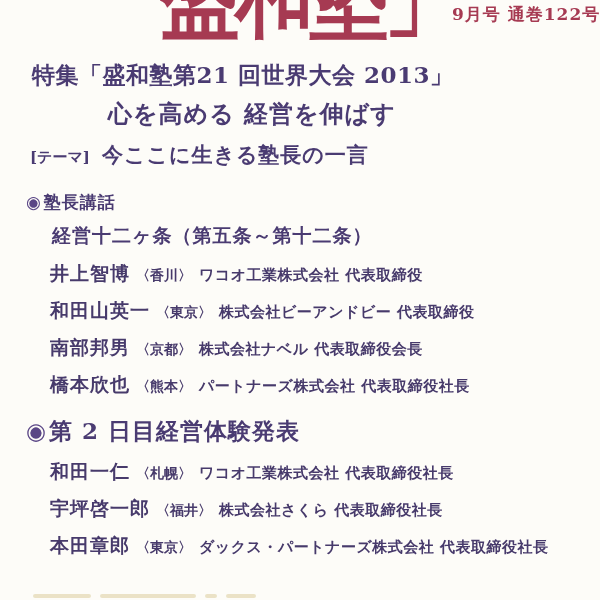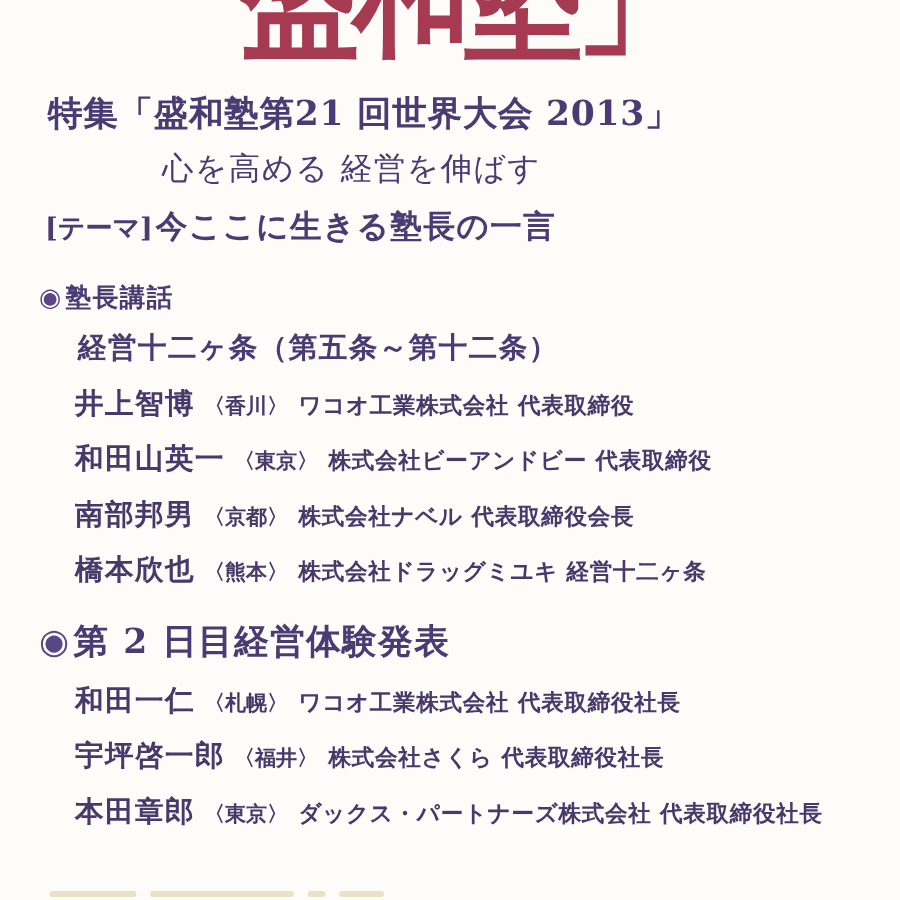--- a/index.html
+++ b/index.html
@@ -50,30 +50,30 @@
 
   .feature-title {
     margin: 60px 0 0 32px;
     font-size: 23px;
     font-weight: 700;
     letter-spacing: 0.5px;
     color: #4a3b72;
   }
   .feature-subtitle {
     margin: 7px 0 0 108px;
-    font-size: 21px;
-    font-weight: 400;
+    font-size: 24px;
+    font-weight: 700;
     letter-spacing: 1px;
     color: #4a3b72;
   }
   .theme-line {
     margin: 11px 0 0 30px;
     color: #4a3b72;
   }
-  .theme-tag  { font-size: 18px; font-weight: 600; margin-right: 2px; }
+  .theme-tag  { font-size: 15px; font-weight: 600; margin-right: 12px; }
   .theme-text { font-size: 21px; font-weight: 700; letter-spacing: 1px; }
 
   .section-head {
     margin: 22px 0 0 26px;
     font-size: 17px;
     font-weight: 700;
     letter-spacing: 1px;
     color: #4a3b72;
   }
   .day-head {
@@ -128,20 +128,21 @@
   .bc1 { width: 58px; } .bc2 { width: 96px; } .bc3 { width: 12px; } .bc4 { width: 30px; }
 </style>
 </head>
 <body>
 
 <div class="page">
 
   <div class="masthead-crop">
     <span class="masthead-title">「盛和塾」</span>
   </div>
+  <div class="issue-info">9月号 通巻122号</div>
 
   <div class="content">
 
     <div class="feature-title">
       <span>特集</span><span>「盛和塾第21 回世界大会 2013」</span>
     </div>
     <div class="feature-subtitle">心を高める 経営を伸ばす</div>
 
     <div class="theme-line">
       <span class="theme-tag">[テーマ]</span><span class="theme-text">今ここに生きる塾長の一言</span>
@@ -156,21 +157,21 @@
     <div class="entry">
       <span class="entry-name">井上智博</span><span class="entry-loc">〈香川〉</span><span class="entry-aff">ワコオ工業株式会社 代表取締役</span>
     </div>
     <div class="entry">
       <span class="entry-name">和田山英一</span><span class="entry-loc">〈東京〉</span><span class="entry-aff">株式会社ビーアンドビー 代表取締役</span>
     </div>
     <div class="entry">
       <span class="entry-name">南部邦男</span><span class="entry-loc">〈京都〉</span><span class="entry-aff">株式会社ナベル 代表取締役会長</span>
     </div>
     <div class="entry">
-      <span class="entry-name">橋本欣也</span><span class="entry-loc">〈熊本〉</span><span class="entry-aff">株式会社ドラッグミユキ 経営十二ヶ条</span>
+      <span class="entry-name">橋本欣也</span><span class="entry-loc">〈熊本〉</span><span class="entry-aff">パートナーズ株式会社 代表取締役社長</span>
     </div>
 
     <div class="day-head">
       <span class="bullet">◉</span><span>第 2 日目経営体験発表</span>
     </div>
 
     <div class="entry">
       <span class="entry-name">和田一仁</span><span class="entry-loc">〈札幌〉</span><span class="entry-aff">ワコオ工業株式会社 代表取締役社長</span>
     </div>
     <div class="entry">

